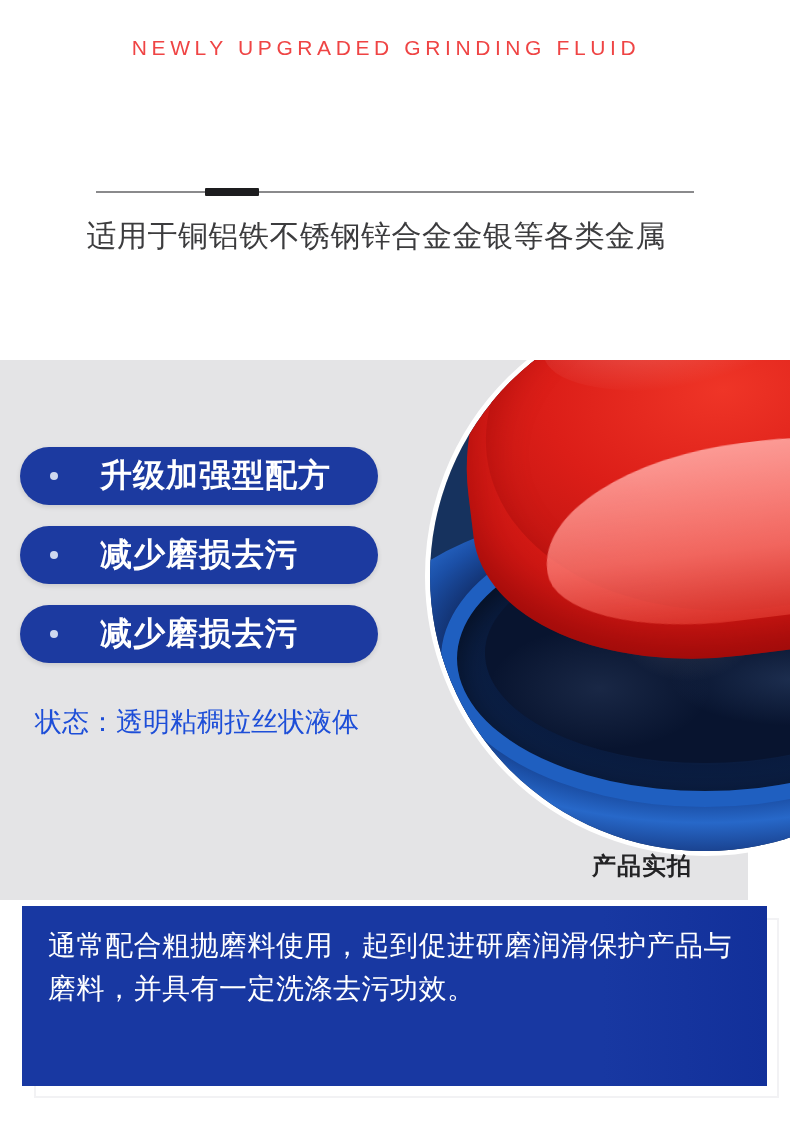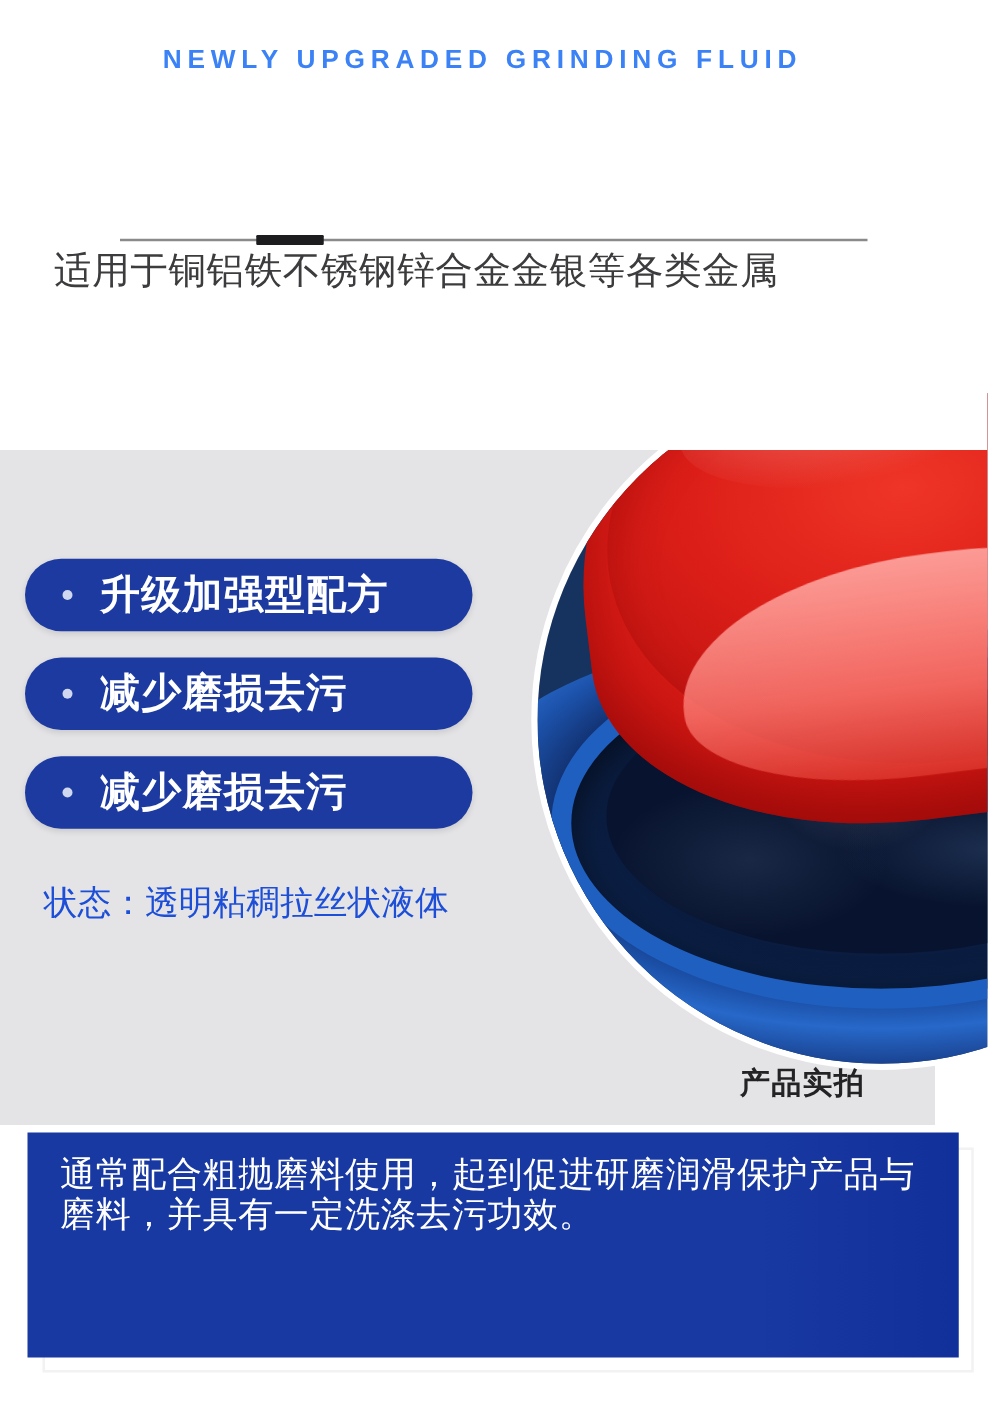--- a/index.html
+++ b/index.html
@@ -35,22 +35,22 @@
   }
 
   .eyebrow {
     position: absolute;
     left: 0;
     top: 36px;
     width: 772px;
     text-align: center;
     font-size: 21px;
     letter-spacing: 4.6px;
-    color: #3b82f6;
-    font-weight: 700;
+    color: #ef4444;
+    font-weight: 400;
     white-space: nowrap;
   }
 
   .headline {
     position: absolute;
     left: 0;
     top: 82px;
     width: 790px;
     text-align: center;
     font-size: 68px;
@@ -83,23 +83,23 @@
     top: 2px;
     width: 54px;
     height: 8px;
     background: #1d1d1f;
     border-radius: 1px;
   }
 
   .subhead {
     position: absolute;
     left: 0;
-    top: 196px;
+    top: 216px;
     width: 666px;
-    text-align: center;
+    text-align: right;
     font-size: 30px;
     color: #3c3c3e;
     font-weight: 500;
     letter-spacing: 0.5px;
     white-space: nowrap;
   }
 
   
   .gray-panel {
     position: absolute;
@@ -247,20 +247,21 @@
   .pill {
     position: relative;
     width: 358px;
     height: 58px;
     background: #1c3aa0;
     border-radius: 29px;
     margin-bottom: 21px;
     display: flex;
     align-items: center;
     box-shadow: 0 2px 5px rgba(0,0,0,.12);
+    gap: 20px;
   }
   .pill-dot {
     width: 8px;
     height: 8px;
     border-radius: 50%;
     background: #cfd8ef;
     margin-left: 30px;
     flex: 0 0 auto;
   }
   .pill-label {
@@ -327,21 +328,21 @@
     font-size: 30px;
     font-weight: 700;
     letter-spacing: 1px;
     line-height: 44px;
     white-space: nowrap;
   }
   .use-body {
     color: #ffffff;
     font-size: 28px;
     font-weight: 500;
-    line-height: 32px;
+    line-height: 43px;
     letter-spacing: .5px;
   }
 </style>
 </head>
 <body>
 
 <div class="page">
 
   <div class="header">
     <div class="eyebrow">NEWLY UPGRADED GRINDING FLUID</div>

